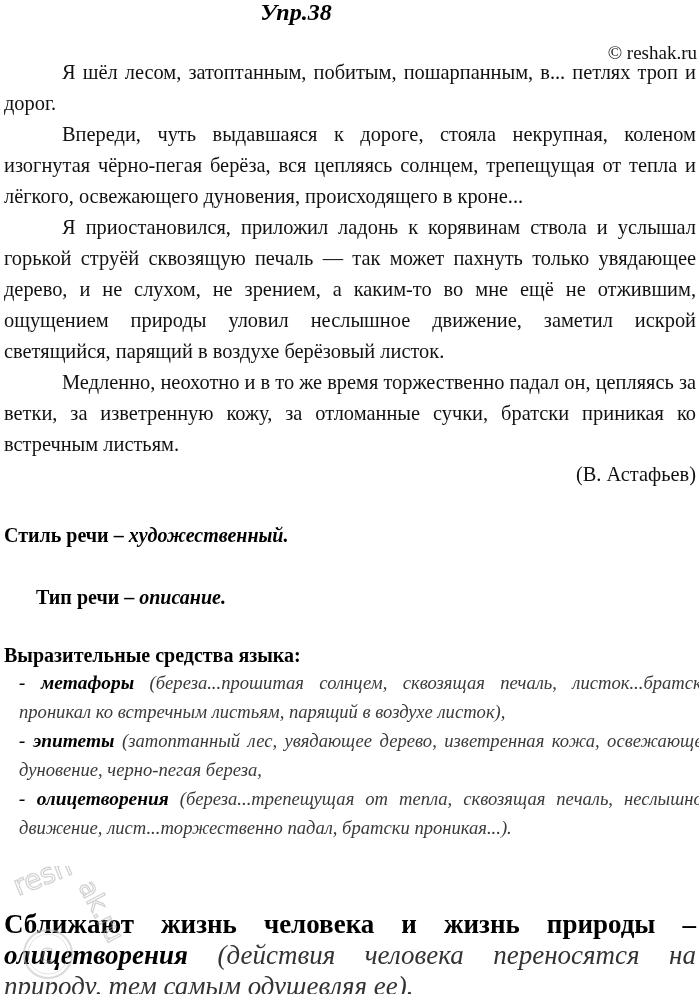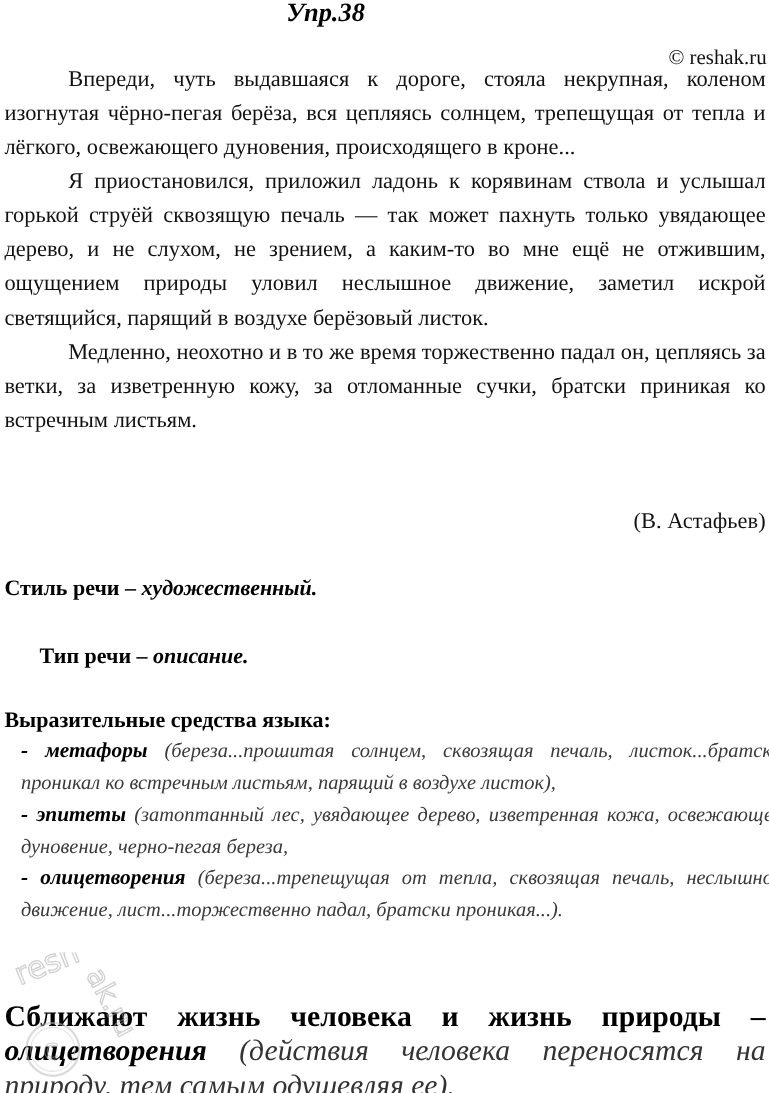--- a/index.html
+++ b/index.html
@@ -51,20 +51,21 @@
 </style>
 </head>
 <body>
 
 <div class="header">
   <div class="ex-title">Упр.38</div>
   <div class="copyright">© reshak.ru</div>
 </div>
 
 <div class="body-text">
+  <p>Я шёл лесом, затоптанным, побитым, пошарпанным, в... петлях троп и дорог.</p>
   <p>Впереди, чуть выдавшаяся к дороге, стояла некрупная, коленом изогнутая чёрно-пегая берёза, вся цепляясь солнцем, трепещущая от тепла и лёгкого, освежающего дуновения, происходящего в кроне...</p>
   <p>Я приостановился, приложил ладонь к корявинам ствола и услышал горькой струёй сквозящую печаль — так может пахнуть только увядающее дерево, и не слухом, не зрением, а каким-то во мне ещё не отжившим, ощущением природы уловил неслышное движение, заметил искрой светящийся, парящий в воздухе берёзовый листок.</p>
   <p>Медленно, неохотно и в то же время торжественно падал он, цепляясь за ветки, за изветренную кожу, за отломанные сучки, братски приникая ко встречным листьям.</p>
 </div>
 
 <div class="author">(В. Астафьев)</div>
 
 <div class="line" style="top:521px;font-family:Liberation Serif, serif;">
   <span class="b">Стиль речи – </span><span class="bi">художественный.</span>
 </div>

